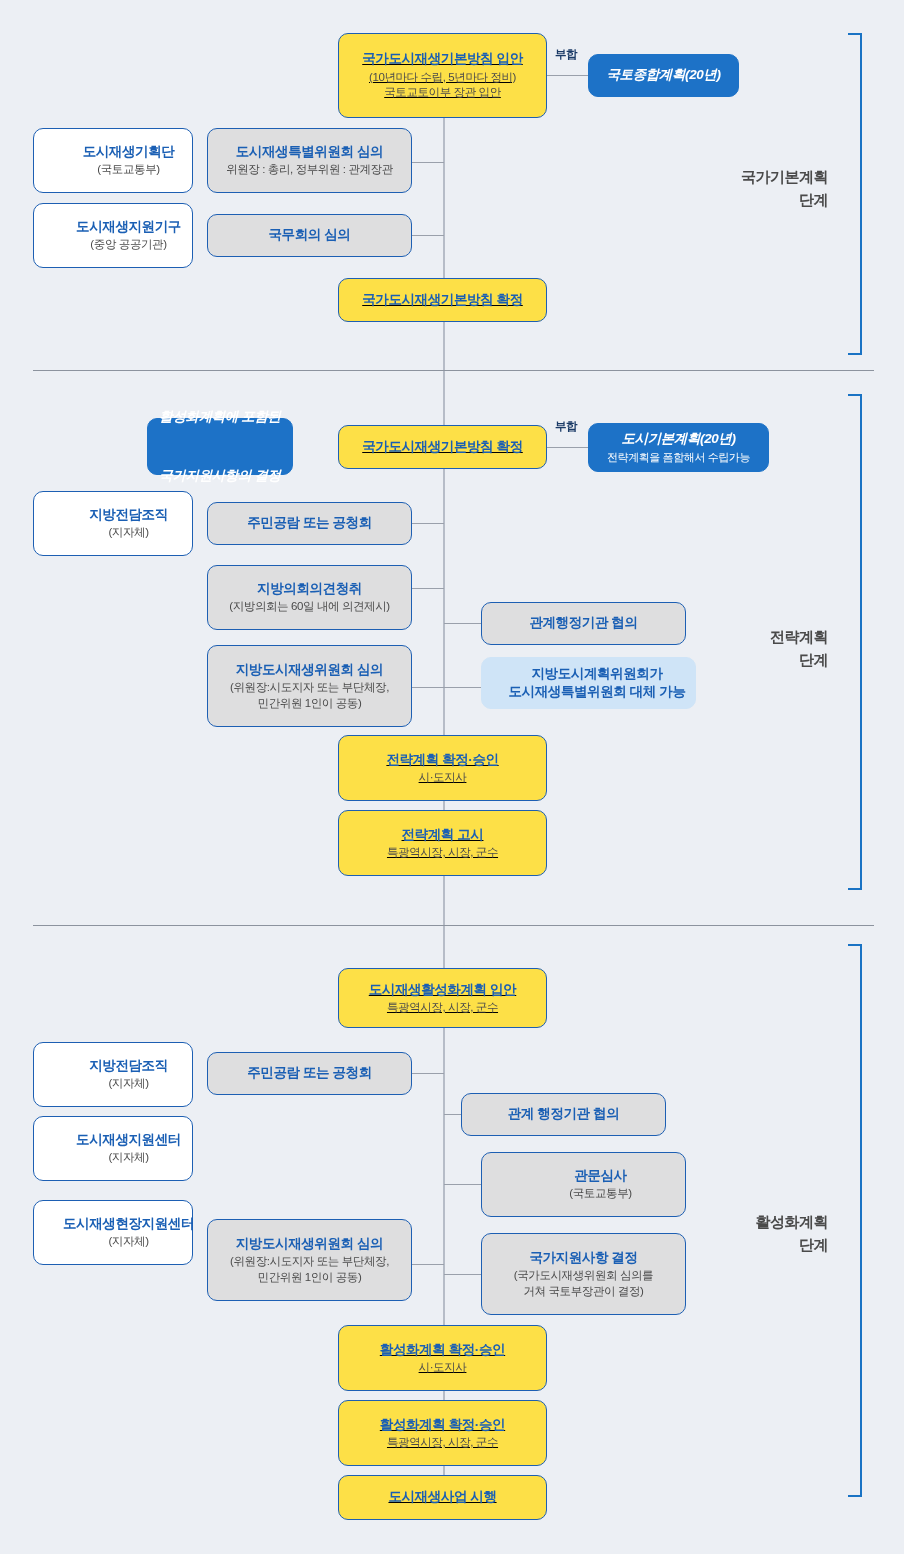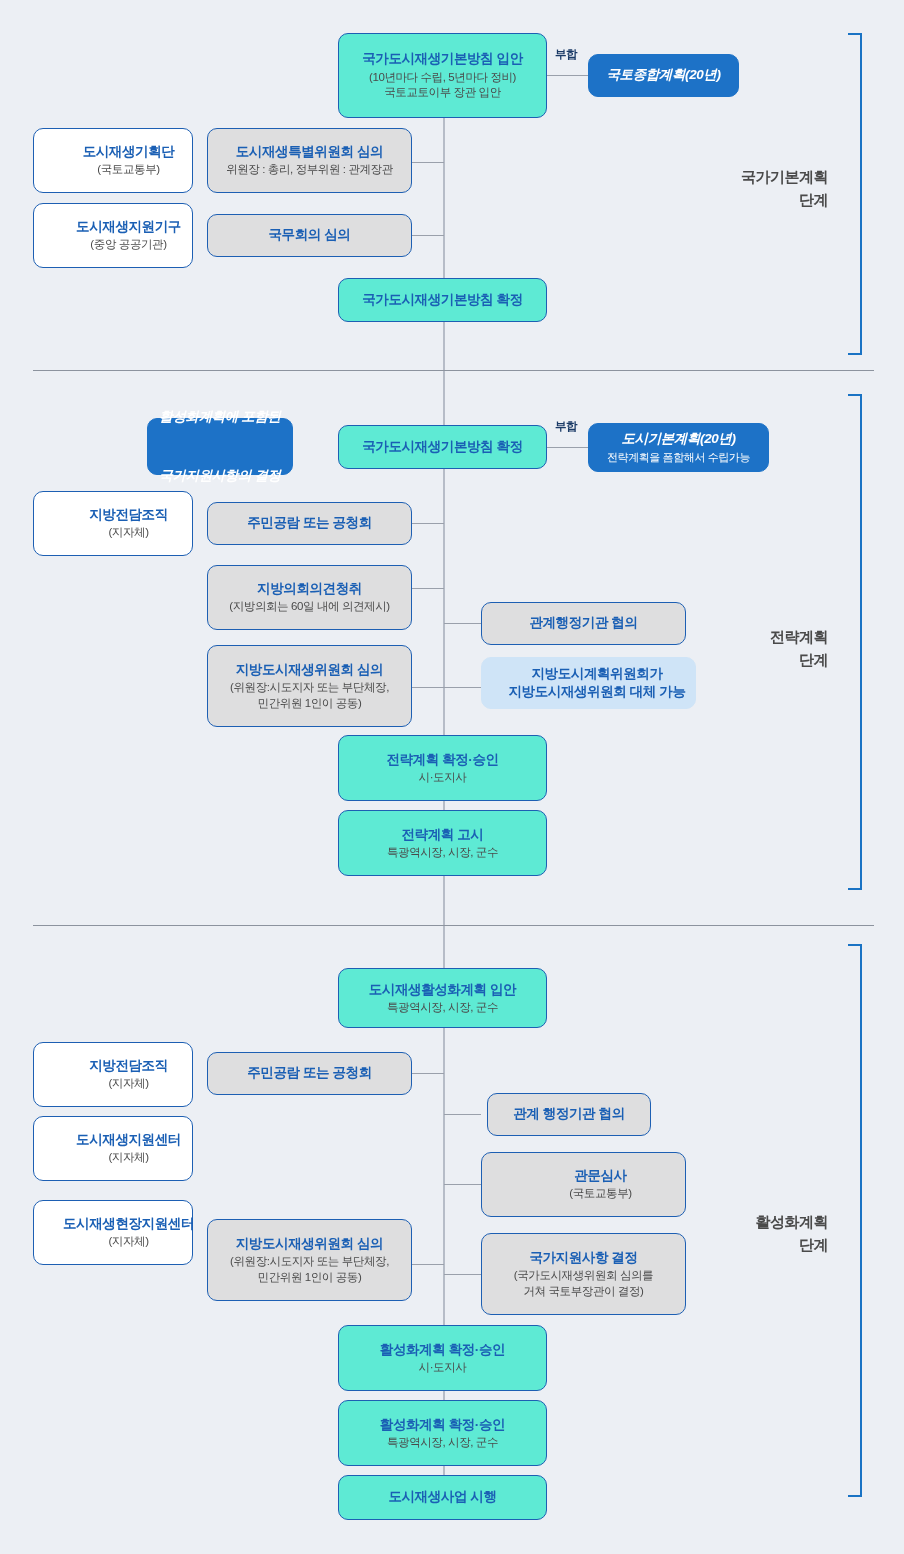--- a/index.html
+++ b/index.html
@@ -45,21 +45,21 @@
   }
   .node .t3 {
     font-size: 11.5px;
     color: #4a4a4a;
     letter-spacing: -0.4px;
     white-space: nowrap;
   }
 
   
   .v-white  { background: #ffffff; padding-left: 37px; }
-  .v-light  { background: #5eead4; }
+  .v-light  { background: #fde047; text-decoration: underline; }
   .v-lighter{ background: #cfe4f7; border-color:#cfe4f7; }
   .v-gray   { background: #dededf; }
   .v-solid  { background: #1d72c7; border-color: #1d72c7; }
   .v-solid .t1 { color: #ffffff; font-style: italic; }
   .v-solid .t2 { color: #ffffff; font-size: 11px; }
 
   
   .vline {
     position: absolute;
     width: 2px;
@@ -201,21 +201,21 @@
   </div>
 
   <div class="hline" style="left:444px; top:623px; width:37px;"></div>
   <div class="node v-gray" style="left:481px; top:602px; width:205px; height:43px;">
     <span class="t1">관계행정기관 협의</span>
   </div>
 
   <div class="hline" style="left:444px; top:687px; width:37px;"></div>
   <div class="node v-lighter" style="left:481px; top:657px; width:215px; height:52px;padding-left:23px;">
     <span class="t1">지방도시계획위원회가</span>
-    <span class="t1">지방도시재생위원회 대체 가능</span>
+    <span class="t1">도시재생특별위원회 대체 가능</span>
   </div>
 
   <div class="node v-light" style="left:338px; top:735px; width:209px; height:66px;">
     <span class="t1">전략계획 확정·승인</span>
     <span class="t2">시·도지사</span>
   </div>
   <div class="node v-light" style="left:338px; top:810px; width:209px; height:66px;">
     <span class="t1">전략계획 고시</span>
     <span class="t2">특광역시장, 시장, 군수</span>
   </div>
@@ -250,21 +250,21 @@
   </div>
 
   <div class="hline" style="left:411px; top:1264px; width:33px;"></div>
   <div class="node v-gray" style="left:207px; top:1219px; width:205px; height:82px;">
     <span class="t1">지방도시재생위원회 심의</span>
     <span class="t2">(위원장:시도지자 또는 부단체장,</span>
     <span class="t3">민간위원 1인이 공동)</span>
   </div>
 
   <div class="hline" style="left:444px; top:1114px; width:37px;"></div>
-  <div class="node v-gray" style="left:487px; top:1093px; width:164px; height:43px;">
+  <div class="node v-gray" style="left:461px; top:1093px; width:205px; height:43px;">
     <span class="t1">관계 행정기관 협의</span>
   </div>
 
   <div class="hline" style="left:444px; top:1184px; width:37px;"></div>
   <div class="node v-gray" style="left:481px; top:1152px; width:205px; height:65px;padding-left:40px;">
     <span class="t1">관문심사</span>
     <span class="t2">(국토교통부)</span>
   </div>
 
   <div class="hline" style="left:444px; top:1274px; width:37px;"></div>

